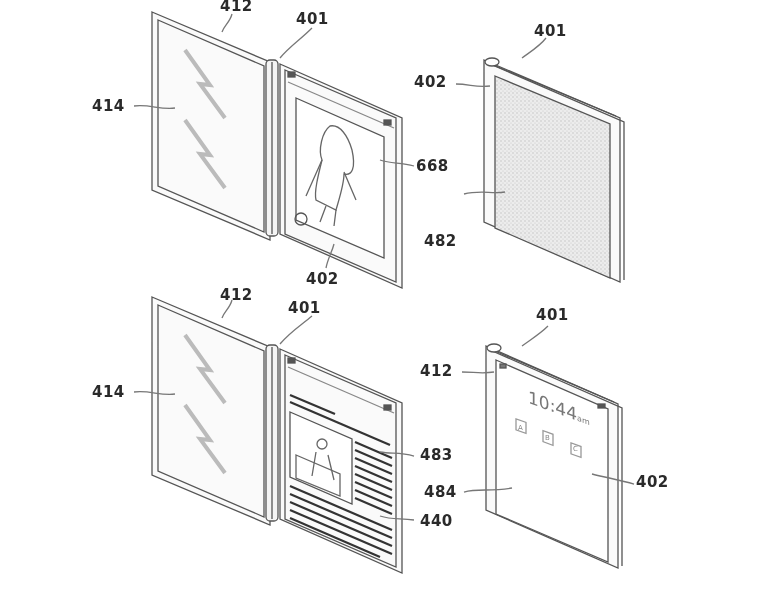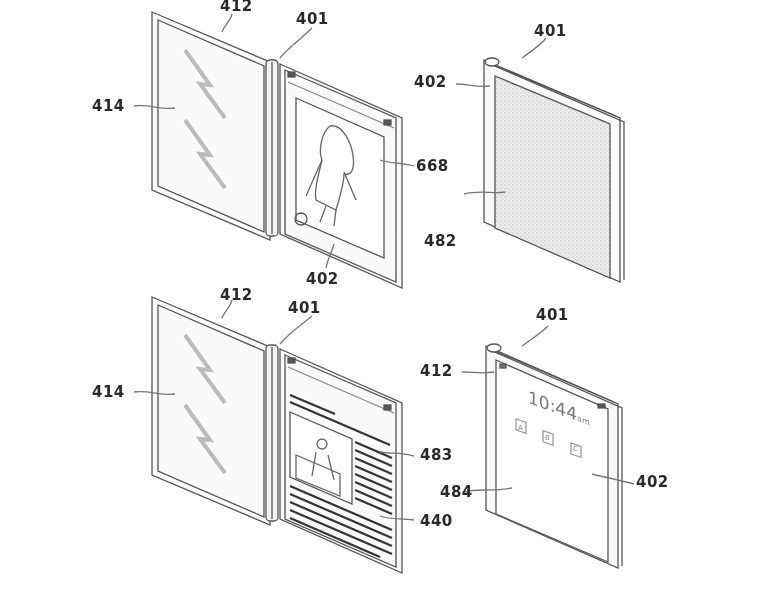--- a/index.html
+++ b/index.html
@@ -143,18 +143,18 @@
 <div class="lbl" style="left:306px;top:270px;">402</div>
 
 <div class="lbl" style="left:534px;top:22px;">401</div>
 <div class="lbl" style="left:414px;top:73px;">402</div>
 <div class="lbl" style="left:424px;top:184px;margin-top:48px;">482</div>
 
 <div class="lbl" style="left:220px;top:286px;">412</div>
 <div class="lbl" style="left:288px;top:299px;">401</div>
 <div class="lbl" style="left:92px;top:383px;">414</div>
 <div class="lbl" style="left:420px;top:446px;text-align:right;">483</div>
-<div class="lbl" style="left:440px;top:483px;">484</div>
+<div class="lbl" style="left:424px;top:483px;">484</div>
 <div class="lbl" style="left:420px;top:512px;text-align:right;">440</div>
 
 <div class="lbl" style="left:536px;top:306px;">401</div>
 <div class="lbl" style="left:420px;top:362px;">412</div>
 <div class="lbl" style="left:636px;top:473px;">402</div>
 
 </body></html>

